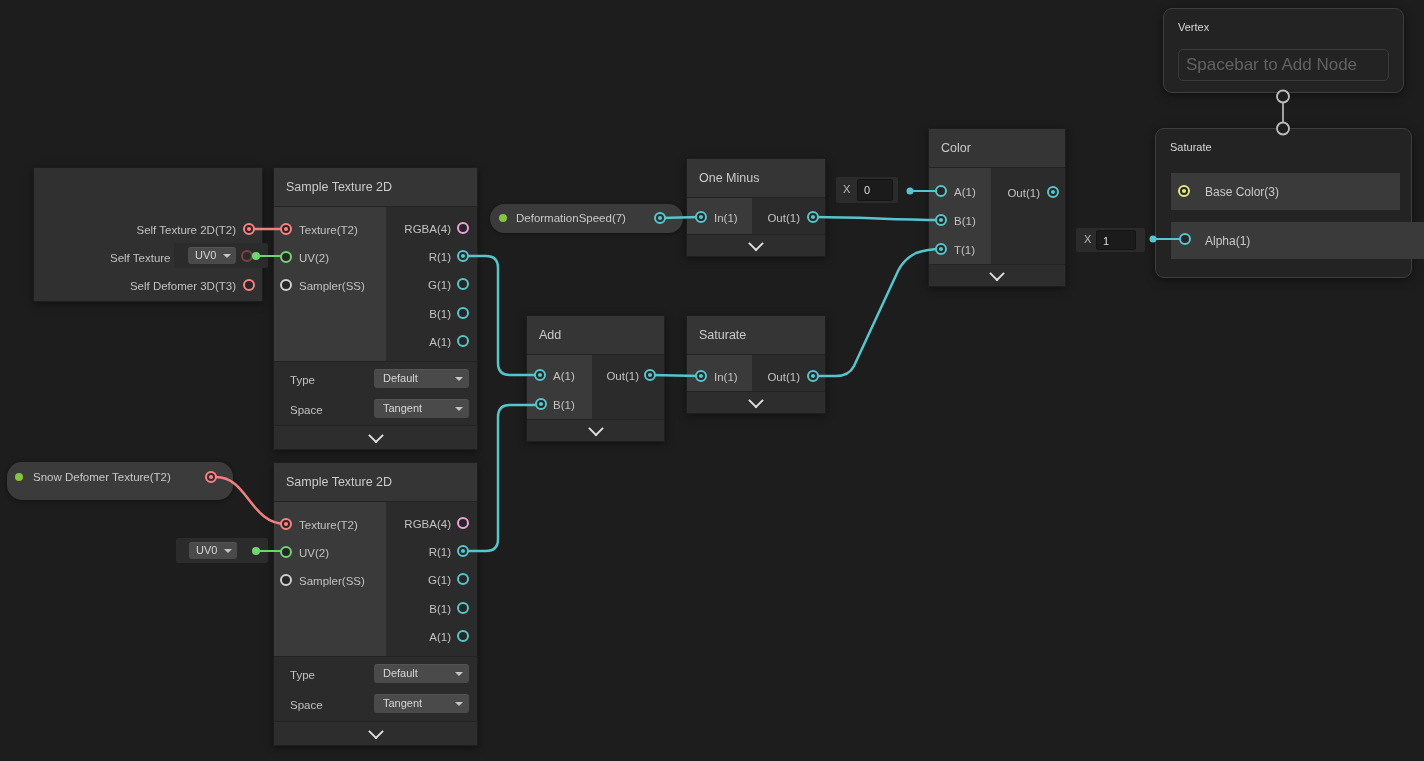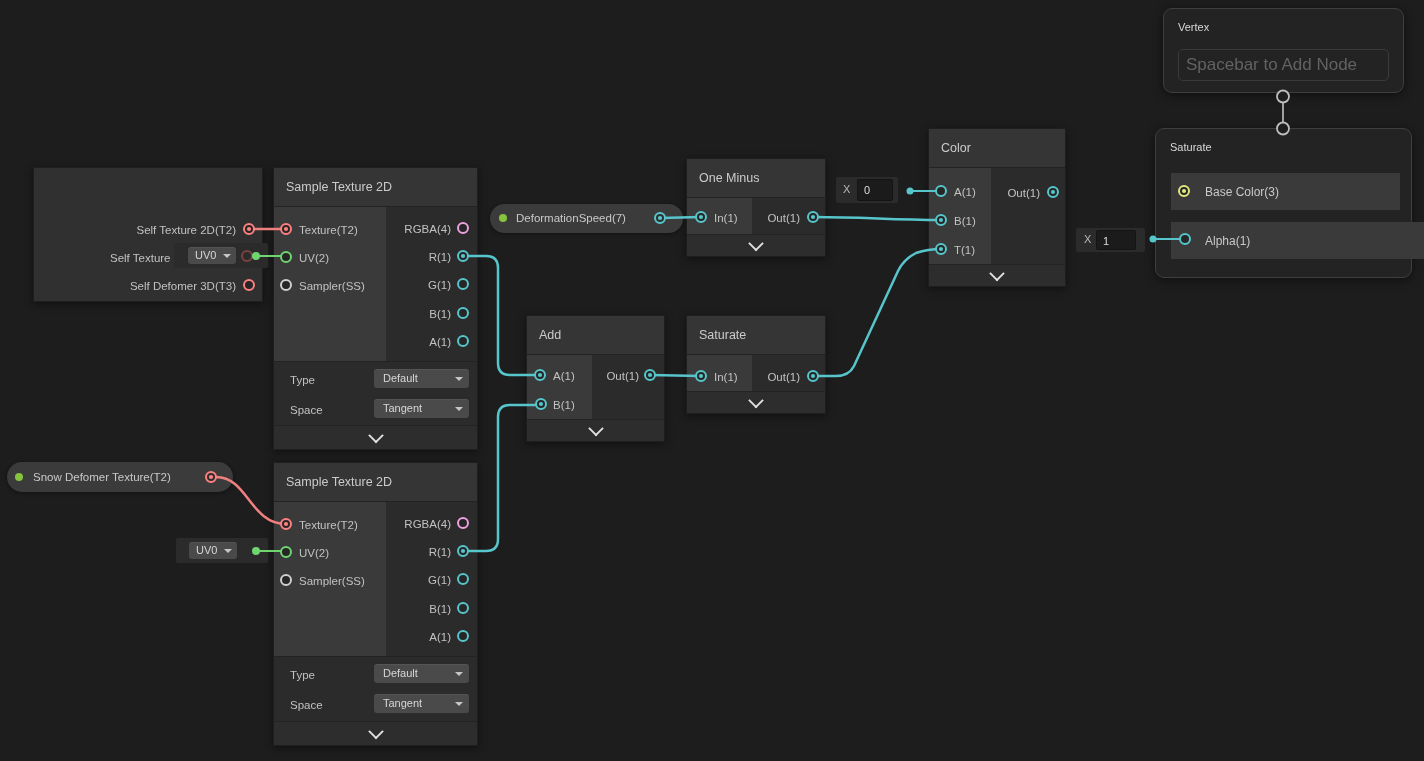--- a/index.html
+++ b/index.html
@@ -147,21 +147,21 @@
         <span>Base Color(3)</span>
       </div>
     <div class="fragrow" style="left:15px;top:93px;width:270px;height:37px">
         <span>Alpha(1)</span>
       </div>
   </div>
 
   <div class="pill" style="left:490px;top:204px;width:193px;height:29px">
     <span class="ptext" style="left:26px">DeformationSpeed(7)</span>
   </div>
-  <div class="pill" style="left:7px;top:462px;width:226px;height:30px">
+  <div class="pill" style="left:7px;top:462px;width:226px;height:38px">
     <span class="ptext" style="left:26px;line-height:30px">Snow Defomer Texture(T2)</span>
   </div>
 
   <div class="widgetbox" style="left:836px;top:177px;width:62px;height:26px">
     <span class="xlabel" style="left:7px;top:6px">X</span>
     <div class="field" style="left:21px;top:2px;width:36px;height:22px">0</div>
   </div>
   <div class="widgetbox" style="left:1076px;top:228px;width:69px;height:24px">
     <span class="xlabel" style="left:8px;top:5px">X</span>
     <div class="field" style="left:20px;top:2px;width:40px;height:20px">1</div>

